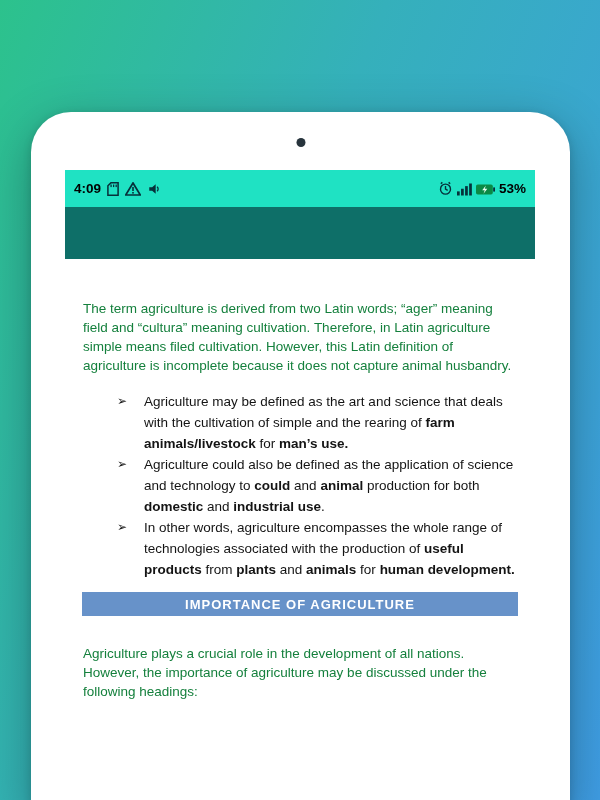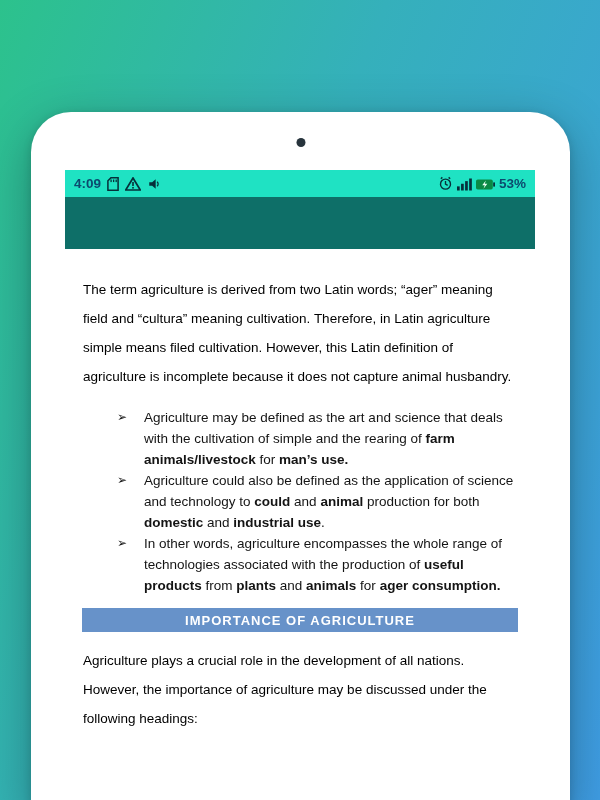--- a/index.html
+++ b/index.html
@@ -8,34 +8,34 @@
   .tablet {
     position:absolute; left:31px; top:112px; width:539px; height:700px;
     background:#ffffff; border-radius:40px 40px 0 0;
     box-shadow:0 14px 50px rgba(0,0,0,0.30), 0 2px 8px rgba(0,0,0,0.15);
   }
   .camera { position:absolute; top:26px; left:50%; transform:translateX(-50%);
     width:9px; height:9px; border-radius:50%; background:#27343c; }
   .screen { position:absolute; left:34px; right:35px; top:58px; bottom:0;
     background:#ffffff; overflow:hidden; display:flex; flex-direction:column; }
 
-  .status-bar { height:27px; background:#1fe2c3; display:flex; align-items:center;
-    padding:0 9px; gap:6px; color:#0c4a6e; font-weight:bold; font-size:13.5px; flex:0 0 auto; }
+  .status-bar { height:37px; background:#1fe2c3; display:flex; align-items:center;
+    padding:0 9px; gap:6px; color:#000000; font-weight:bold; font-size:13.5px; flex:0 0 auto; }
   .status-bar .right { margin-left:auto; display:flex; align-items:flex-end; gap:4px; }
   .sicon { display:inline-flex; align-items:center; }
 
   .app-bar { height:52px; background:#0e6f68; flex:0 0 auto; }
 
   .content { flex:1 1 auto; background:#ffffff; padding-top:12px; overflow:hidden; }
 
   .header-bar { margin:0 17px; height:24px; background:#6792c9; color:#ffffff;
     font-weight:bold; font-size:13px; letter-spacing:1px;
     display:flex; align-items:center; justify-content:center; }
 
-  .doc p { margin:14px 16px 0 18px; font-size:13.5px; line-height:29px; color:#000000; }
+  .doc p { margin:28px 16px 0 18px; font-size:13.5px; line-height:19px; color:#15803d; }
   .doc p.indented { margin-left:52px; }
 
   .bullets { margin:16px 16px 0 52px; list-style:none; }
   .bullets li { position:relative; padding-left:27px; font-size:13.5px; line-height:21px; color:#141414; }
   .bullets .marker { position:absolute; left:0; top:0; font-size:12px; }
   .seg-b { font-weight:700; }
 
   .header-bar.second { margin-top:12px; }
 </style>
 </head>
@@ -110,21 +110,21 @@
           <li>
             <span class="marker">➢</span>
             <span><span>Agriculture may be defined as the art and science that deals with the cultivation of simple and the rearing of </span><span class="seg-b">farm animals/livestock</span><span> for </span><span class="seg-b">man’s use.</span></span>
           </li>
           <li>
             <span class="marker">➢</span>
             <span><span>Agriculture could also be defined as the application of science and technology to </span><span class="seg-b">could</span><span> and </span><span class="seg-b">animal</span><span> production for both </span><span class="seg-b">domestic</span><span> and </span><span class="seg-b">industrial use</span><span>.</span></span>
           </li>
           <li>
             <span class="marker">➢</span>
-            <span><span>In other words, agriculture encompasses the whole range of technologies associated with the production of </span><span class="seg-b">useful products</span><span> from </span><span class="seg-b">plants</span><span> and </span><span class="seg-b">animals</span><span> for </span><span class="seg-b">ager consumption.</span></span>
+            <span><span>In other words, agriculture encompasses the whole range of technologies associated with the production of </span><span class="seg-b">useful products</span><span> from </span><span class="seg-b">plants</span><span> and </span><span class="seg-b">animals</span><span> for </span><span class="seg-b">human development.</span></span>
           </li>
         </ul>
 
 
         <div class="header-bar second">
           <span>IMPORTANCE OF AGRICULTURE</span>
         </div>
 
         <p>Agriculture plays a crucial role in the development of all nations. However, the importance of agriculture may be discussed under the following headings:</p>
 

